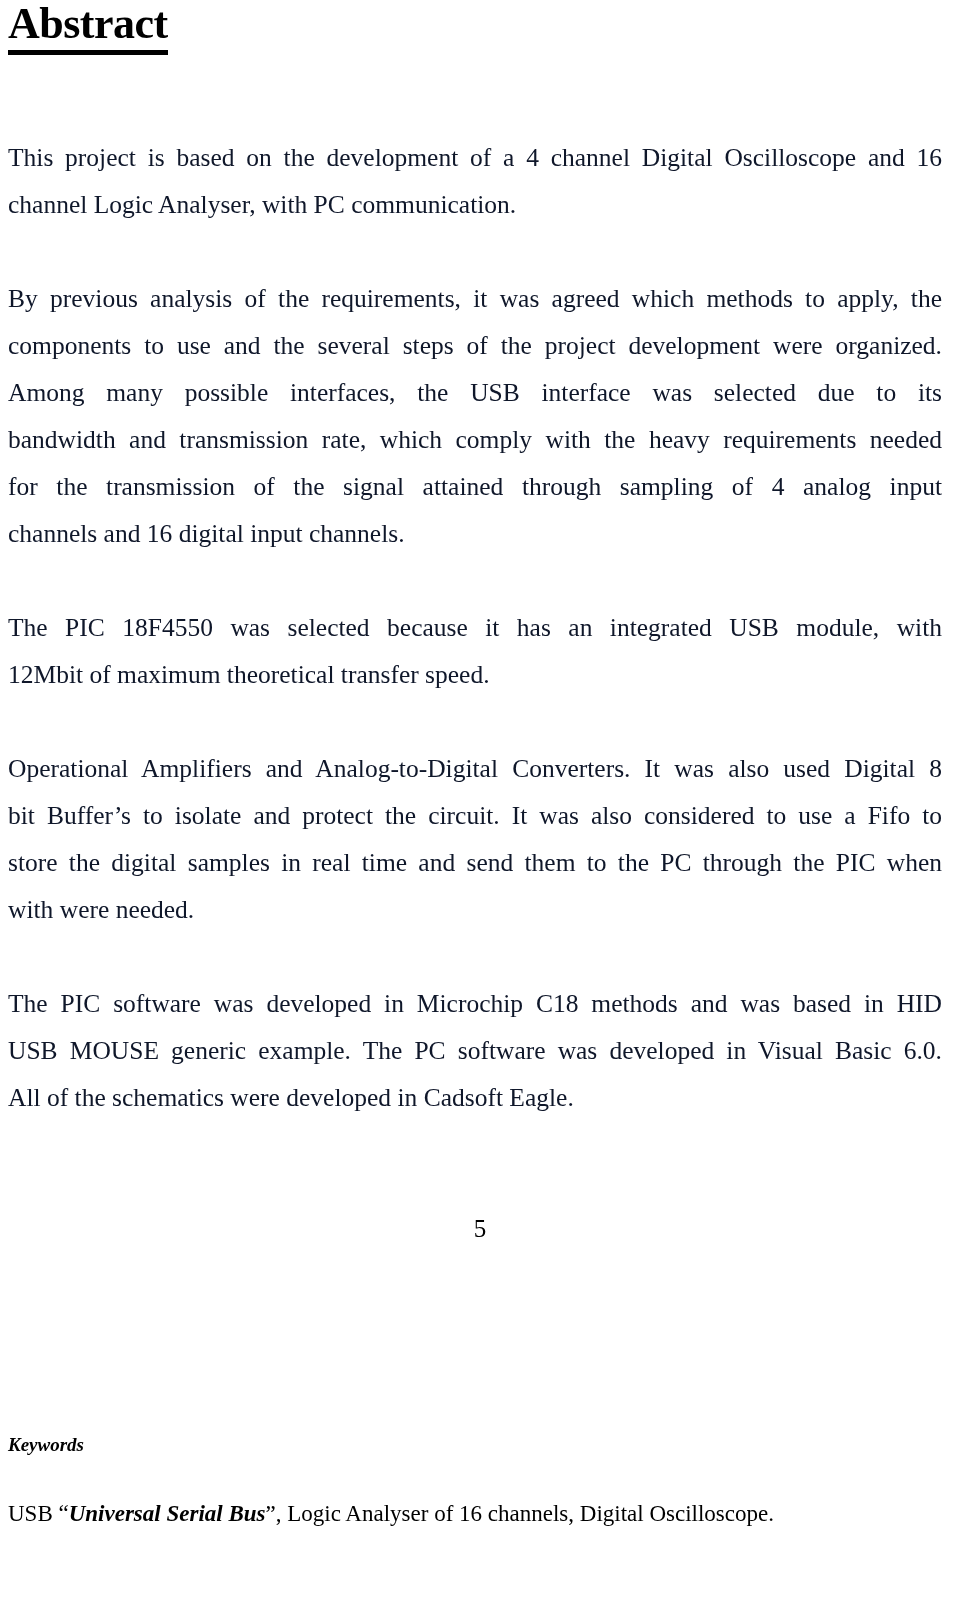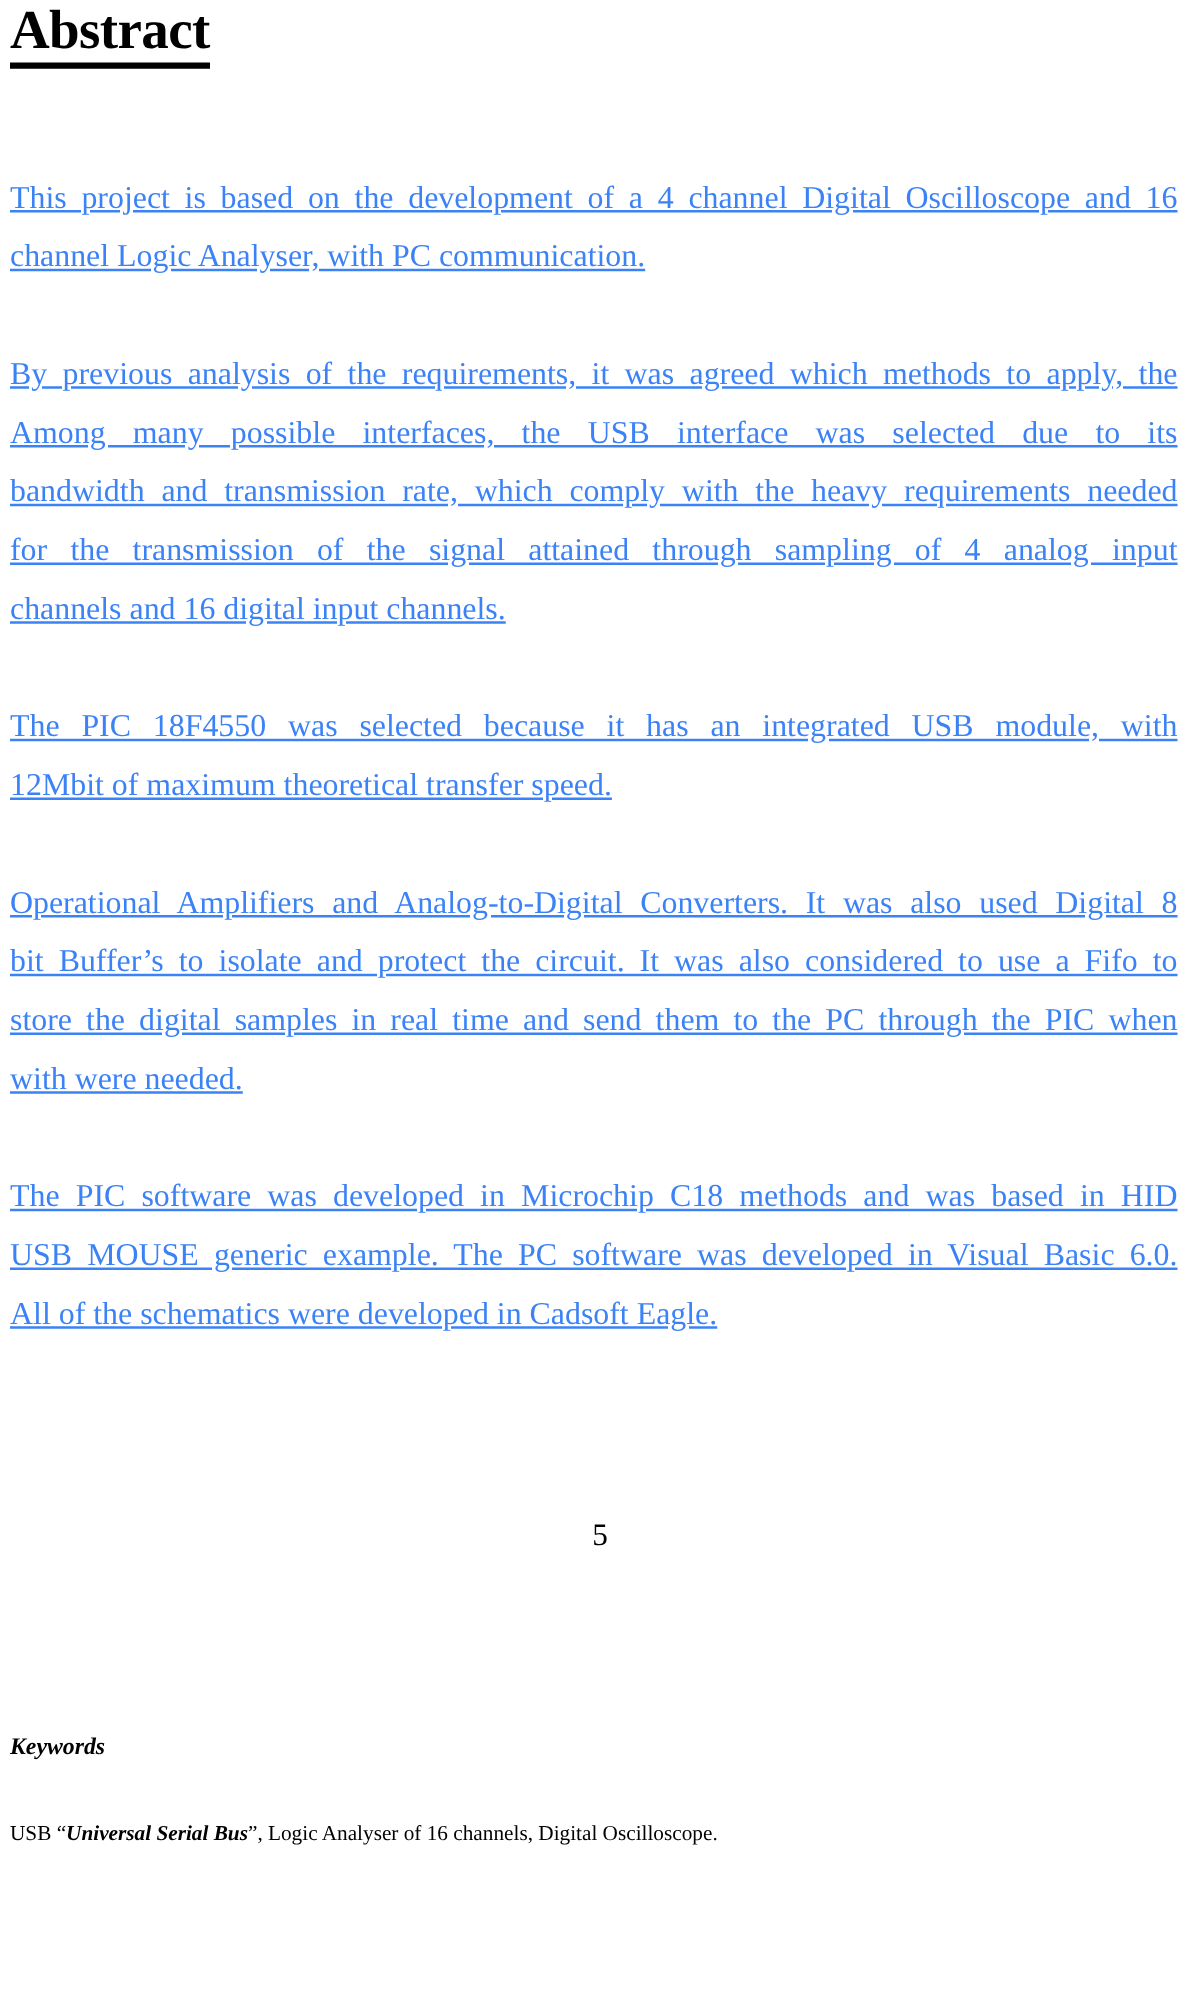--- a/index.html
+++ b/index.html
@@ -43,22 +43,21 @@
   
   .body-block {
     margin-top: 0;
   }
   p.para {
     font-size: 25.5px;
     line-height: 47px;
     margin: 0 0 0 0;
     text-align: justify;
     text-justify: inter-word;
-    color: #3b82f6;
-    text-decoration: underline;
+    color: #0f172a;
   }
   p.para.gap {
     margin-top: 47px;
   }
   p.para.nogap {
     margin-top: 0;
   }
   
   p.para .ln {
     display: block;
@@ -74,21 +73,21 @@
 
   
   .keywords-heading {
     font-size: 19px;
     font-weight: bold;
     font-style: italic;
     line-height: 47px;
     margin: 0;
   }
   .keywords-line {
-    font-size: 17px;
+    font-size: 23px;
     line-height: 47px;
     margin: 0;
     text-align: left;
   }
   .kw-em {
     font-weight: bold;
     font-style: italic;
   }
 
   
@@ -117,20 +116,21 @@
 
   <div class="body-block">
 
     <p class="para nogap" style="margin-top:72px;">
       <span class="ln just">This project is based on the development of a 4 channel Digital Oscilloscope and 16</span>
       <span class="ln left">channel Logic Analyser, with PC communication.</span>
     </p>
 
     <p class="para gap">
       <span class="ln just">By previous analysis of the requirements, it was agreed which methods to apply, the</span>
+      <span class="ln just">components to use and the several steps of the project development were organized.</span>
     </p>
 
     <p class="para nogap">
       <span class="ln just">Among many possible interfaces, the USB interface was selected due to its</span>
       <span class="ln just">bandwidth and transmission rate, which comply with the heavy requirements needed</span>
       <span class="ln just">for the transmission of the signal attained through sampling of 4 analog input</span>
       <span class="ln left">channels and 16 digital input channels.</span>
     </p>
 
     <p class="para gap">

